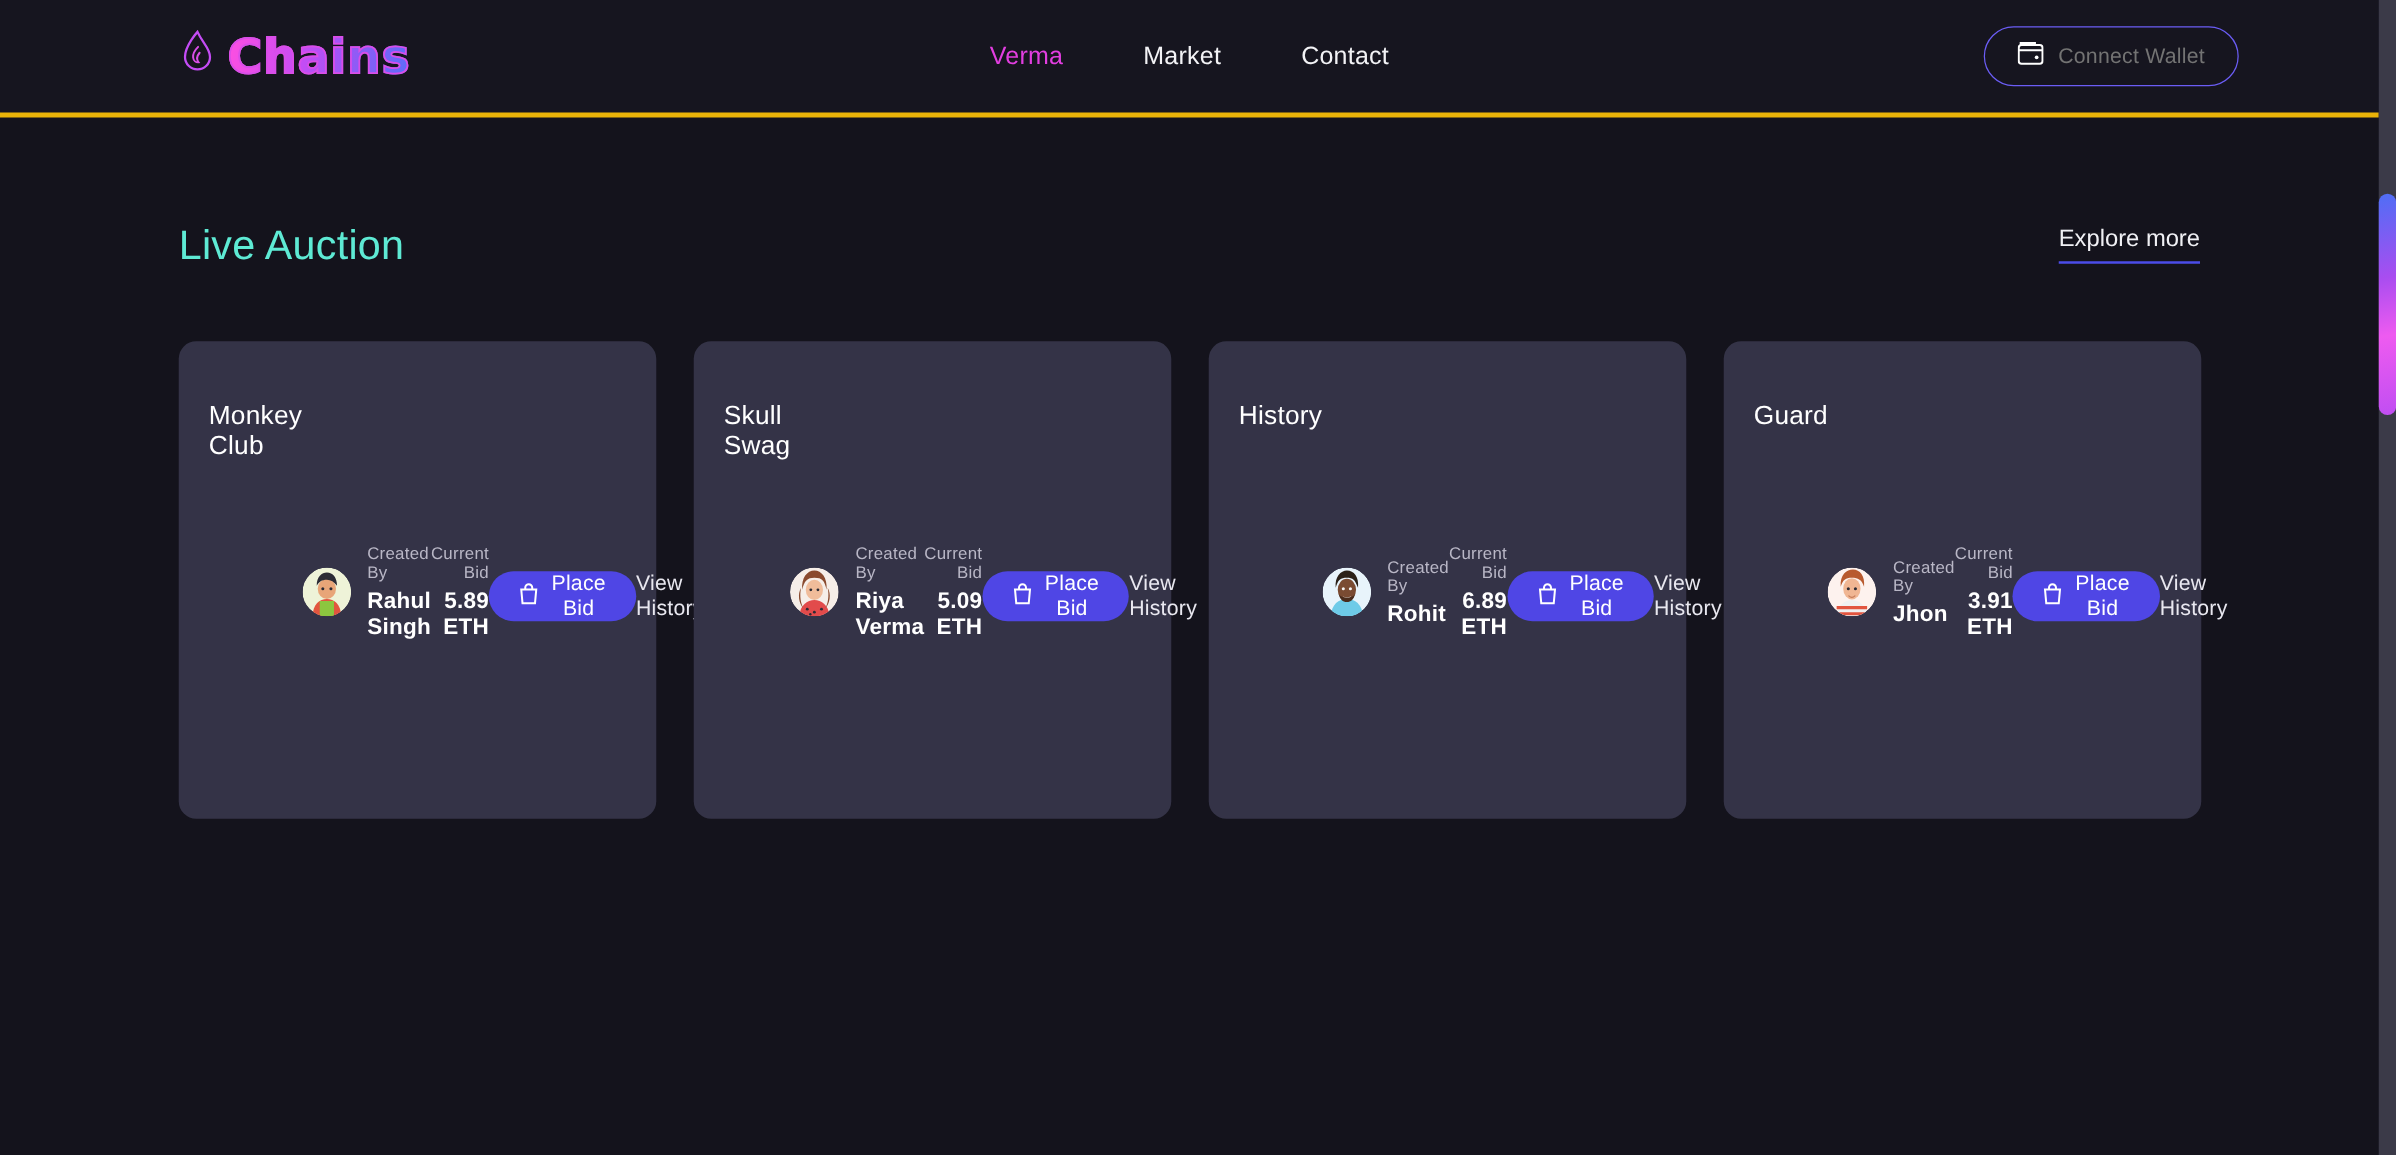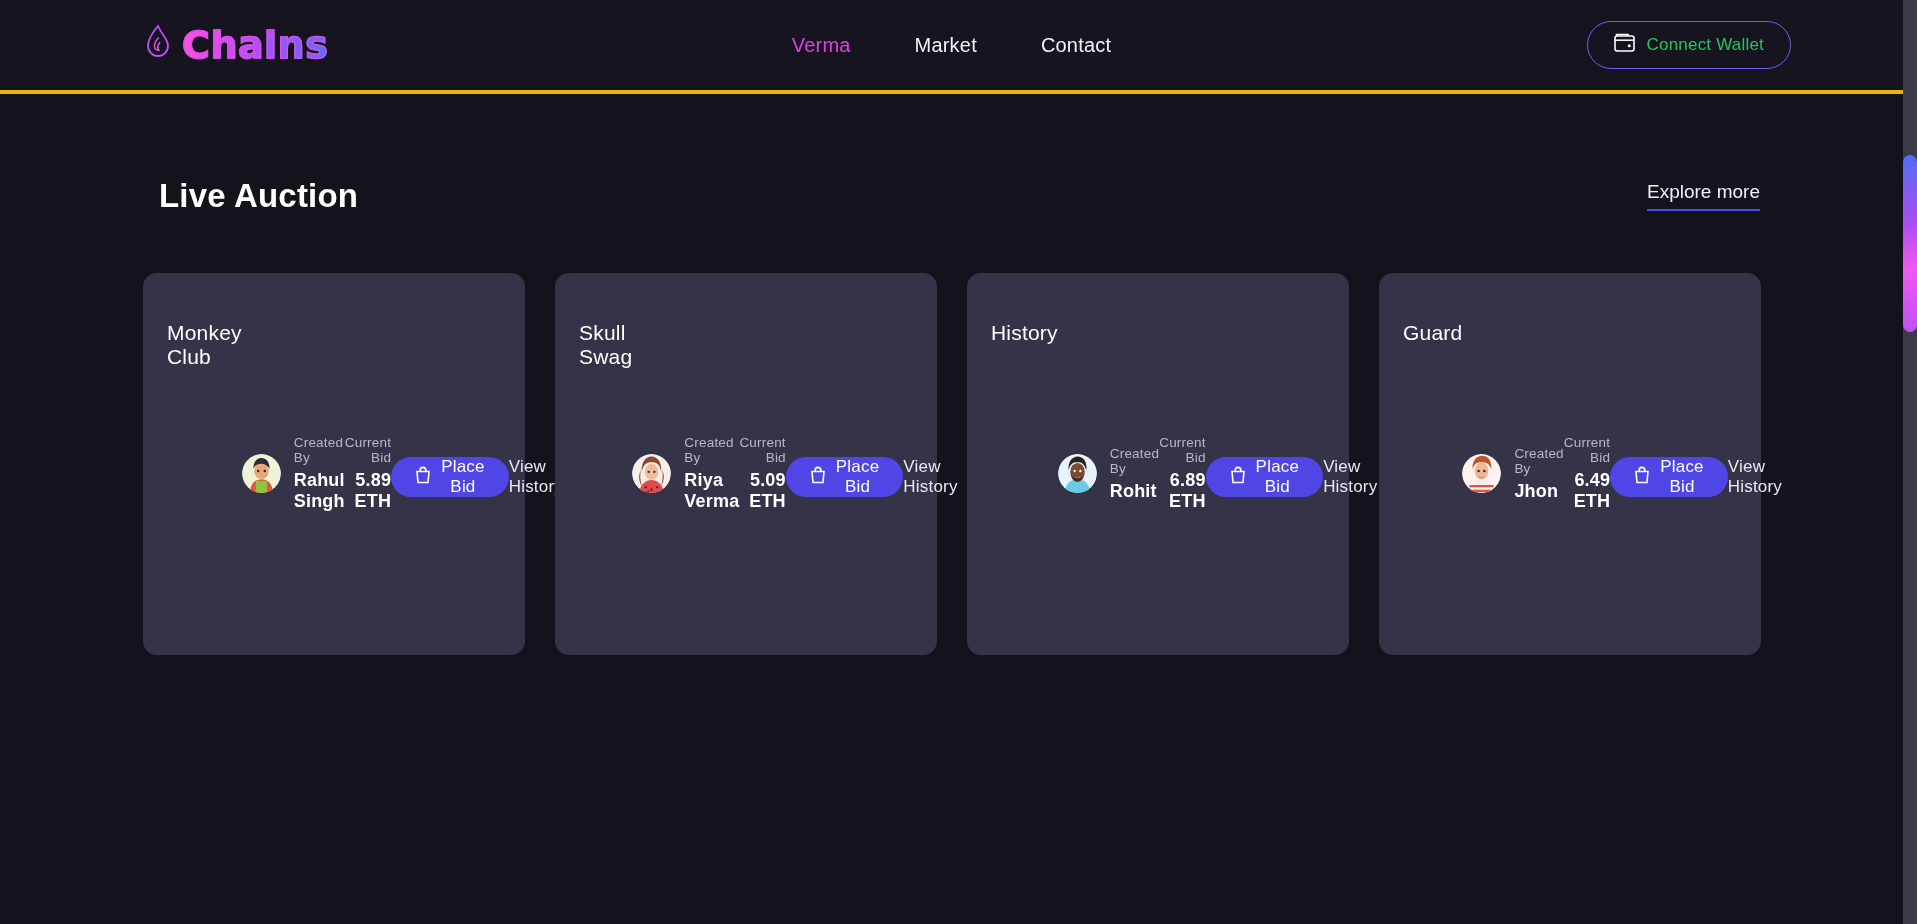--- a/index.html
+++ b/index.html
@@ -71,21 +71,21 @@
   .wallet-btn {
     position: absolute;
     right: 112px;
     top: 50%;
     transform: translateY(-50%);
     height: 48px;
     padding: 0 26px;
     border-radius: 999px;
     border: 1.5px solid #6b5df5;
     background: #16151f;
-    color: #22c55e;
+    color: #737373;
     font-size: 17px;
     display: flex;
     align-items: center;
     gap: 12px;
     cursor: pointer;
     font-family: "Liberation Sans", sans-serif;
     letter-spacing: .2px;
   }
 
   
@@ -95,24 +95,23 @@
   }
 
   .section-head {
     display: flex;
     align-items: flex-end;
     justify-content: space-between;
     margin-top: 83px;
   }
   .section-title {
     font-size: 33px;
-    font-weight: 700;
-    letter-spacing: .2px;
-    color: #ffffff;
-    margin-left: 16px;
+    font-weight: 400;
+    letter-spacing: .2px;
+    color: #5eead4;
   }
   .explore {
     font-size: 19px;
     color: #f0f0f4;
     text-decoration: none;
     border-bottom: 2px solid #4b4ce8;
     padding-bottom: 5px;
     line-height: 1.2;
     margin-bottom: 4px;
   }
@@ -622,21 +621,21 @@
               <path d="M21 28 c2 2 4 2 6 0" stroke="#c47a58" stroke-width="1.2" fill="none" stroke-linecap="round"></path>
             </svg>
           </span>
           <span>
             <span class="meta-label">Created By</span>
             <span class="meta-value">Jhon</span>
           </span>
         </div>
         <div class="bid-col">
           <span class="meta-label">Current Bid</span>
-          <span class="meta-value">6.49 ETH</span>
+          <span class="meta-value">3.91 ETH</span>
         </div>
       </div>
       <div class="action-row">
         <button class="bid-btn">
           <span>
             <svg width="16" height="18" viewBox="0 0 16 18" fill="none">
               <path d="M2 5.5 h12 l-1 11 H3 z" stroke="#ffffff" stroke-width="1.6" fill="none"></path>
               <path d="M5.2 6 V4.2 a2.8 2.8 0 0 1 5.6 0 V6" stroke="#ffffff" stroke-width="1.6" fill="none"></path>
             </svg>
           </span>

